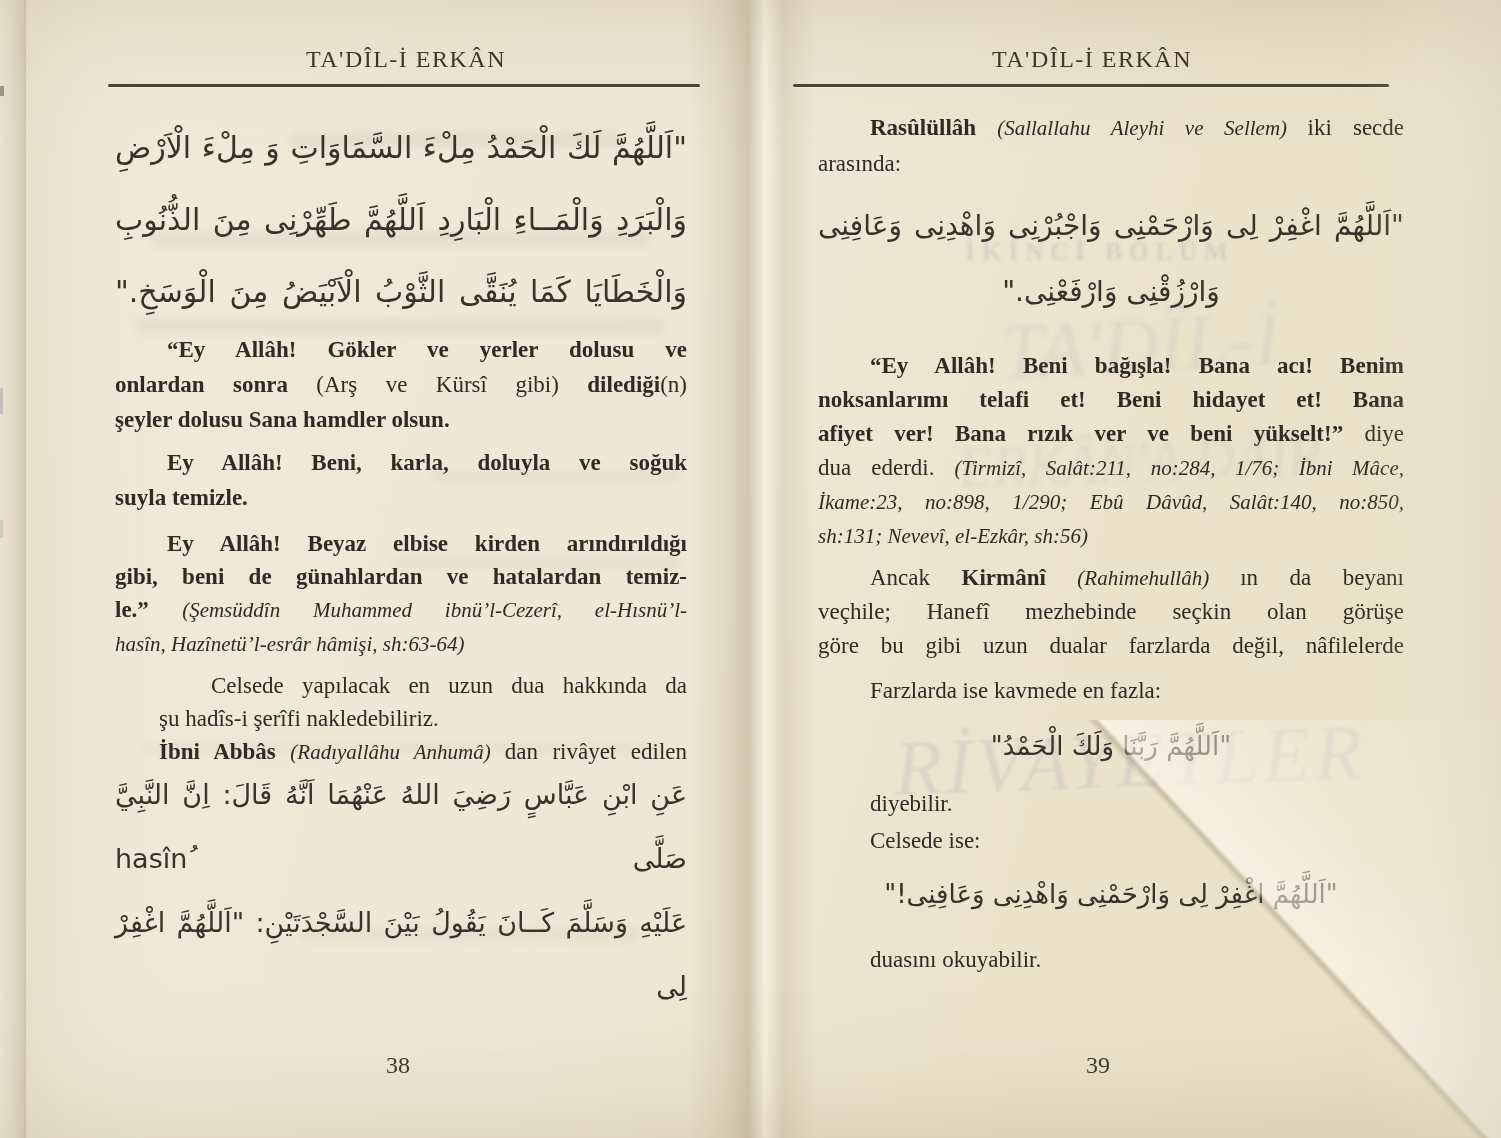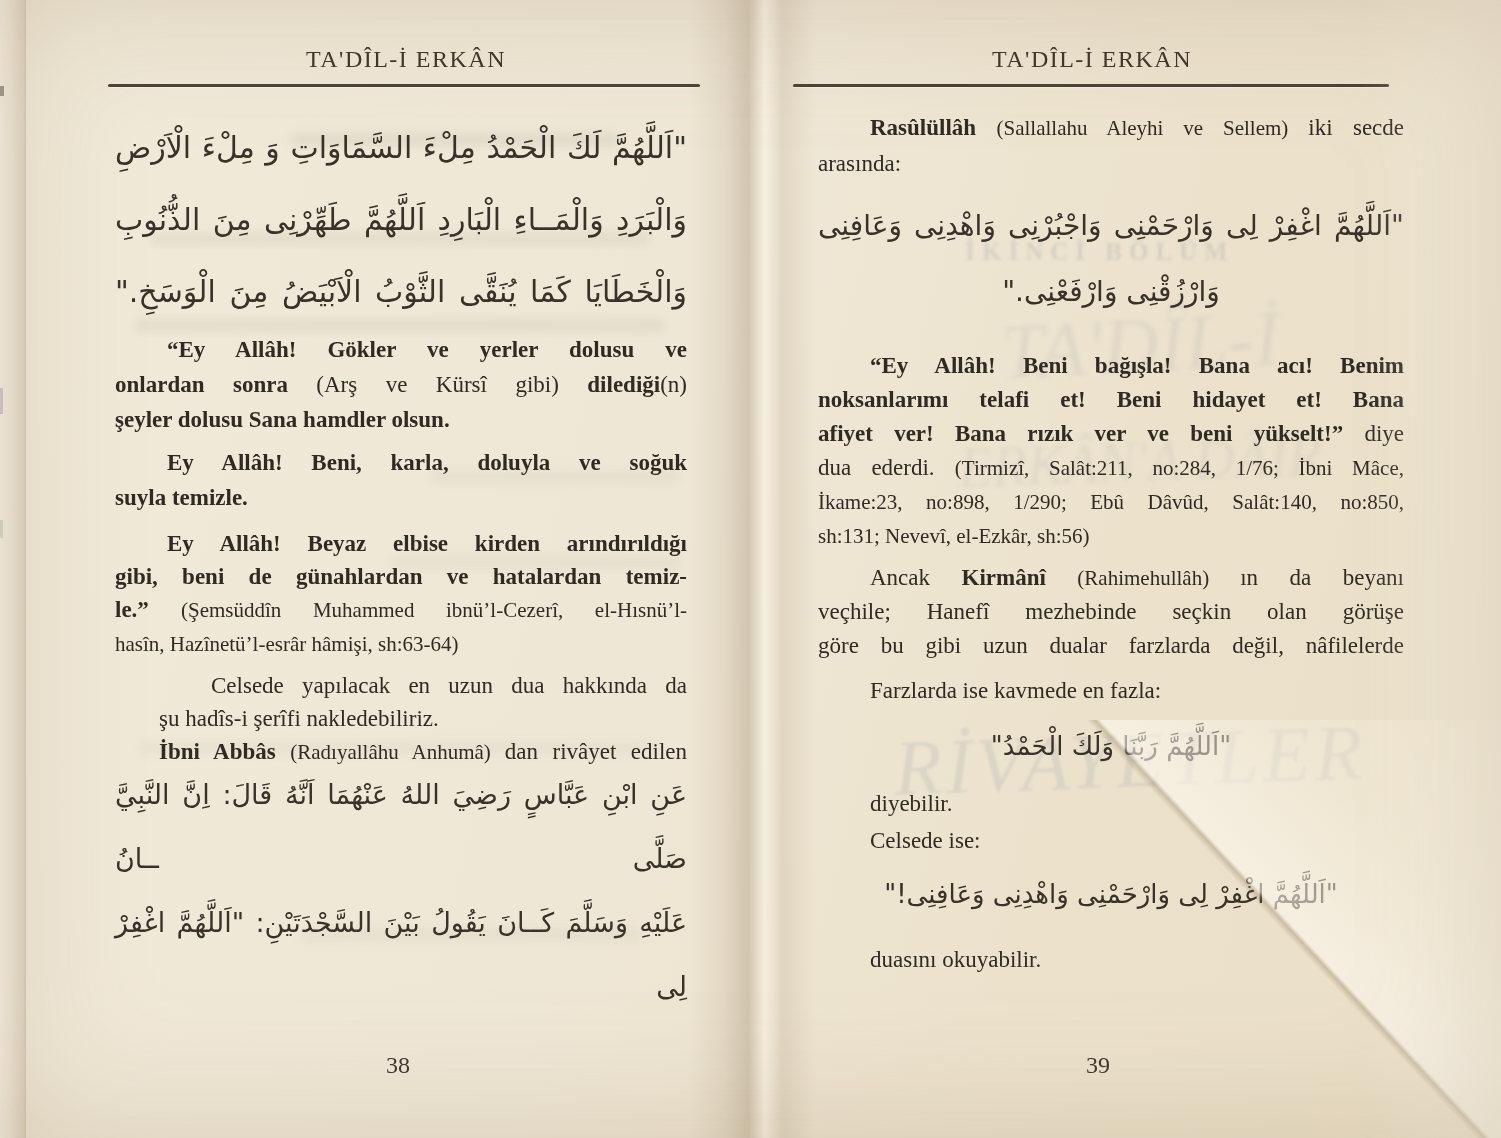--- a/index.html
+++ b/index.html
@@ -39,21 +39,21 @@
   .col.cr{left:818px;width:586px;}
 
   .line{white-space:nowrap;}
   .line.j{text-align:justify;text-align-last:justify;white-space:normal;}
   .line.l{text-align:left;text-align-last:left;}
   .line.c{text-align:center;text-align-last:center;}
   .line.ind{text-indent:52px;}
 
   .seg-n{font-weight:normal;font-style:normal;}
   .seg-b{font-weight:bold;}
-  .seg-i{font-size:21px;}
+  .seg-i{font-style:italic;font-size:21px;}
 
   
   .para{font-size:23px;line-height:35px;}
   .p3,.p4{line-height:33px;}
   .rp2,.rp3{line-height:34px;}
   .mt-artop{margin-top:24px;}
   .mt-p1{margin-top:4px;}
   .mt-p2{margin-top:8px;}
   .mt-p3{margin-top:12px;}
   .mt-p4{margin-top:8px;margin-left:44px;}
@@ -137,21 +137,21 @@
           <div class="line j"><span class="seg-b">gibi, beni de günahlardan ve hatalardan temiz-</span></div>
           <div class="line j"><span class="seg-b">le.” </span><span class="seg-i">(Şemsüddîn Muhammed ibnü’l-Cezerî, el-Hısnü’l-</span></div>
           <div class="line l"><span class="seg-i">hasîn, Hazînetü’l-esrâr hâmişi, sh:63-64)</span></div>
         </div>
       <div class="para p4 mt-p4">
           <div class="line j ind"><span class="seg-n">Celsede yapılacak en uzun dua hakkında da</span></div>
           <div class="line l"><span class="seg-n">şu hadîs-i şerîfi nakledebiliriz.</span></div>
           <div class="line j"><span class="seg-b">İbni Abbâs </span><span class="seg-i">(Radıyallâhu Anhumâ) </span><span class="seg-n">dan rivâyet edilen</span></div>
         </div>
       <div class="arabic ar-md mt-arbot" dir="rtl">
-          <div class="line j"><span class="seg-n">عَنِ ابْنِ عَبَّاسٍ رَضِيَ اللهُ عَنْهُمَا اَنَّهُ قَالَ: اِنَّ النَّبِيَّ صَلَّى ــانُ</span></div>
+          <div class="line j"><span class="seg-n">عَنِ ابْنِ عَبَّاسٍ رَضِيَ اللهُ عَنْهُمَا اَنَّهُ قَالَ: اِنَّ النَّبِيَّ صَلَّى hasînُ</span></div>
           <div class="line j"><span class="seg-n">عَلَيْهِ وَسَلَّمَ كَــانَ يَقُولُ بَيْنَ السَّجْدَتَيْنِ: "اَللَّهُمَّ اغْفِرْ لِى</span></div>
         </div>
     </div>
 
     <div class="pagenum pn-l">38</div>
   </div>
 
   <div class="gutter"></div>
 
   <div>

